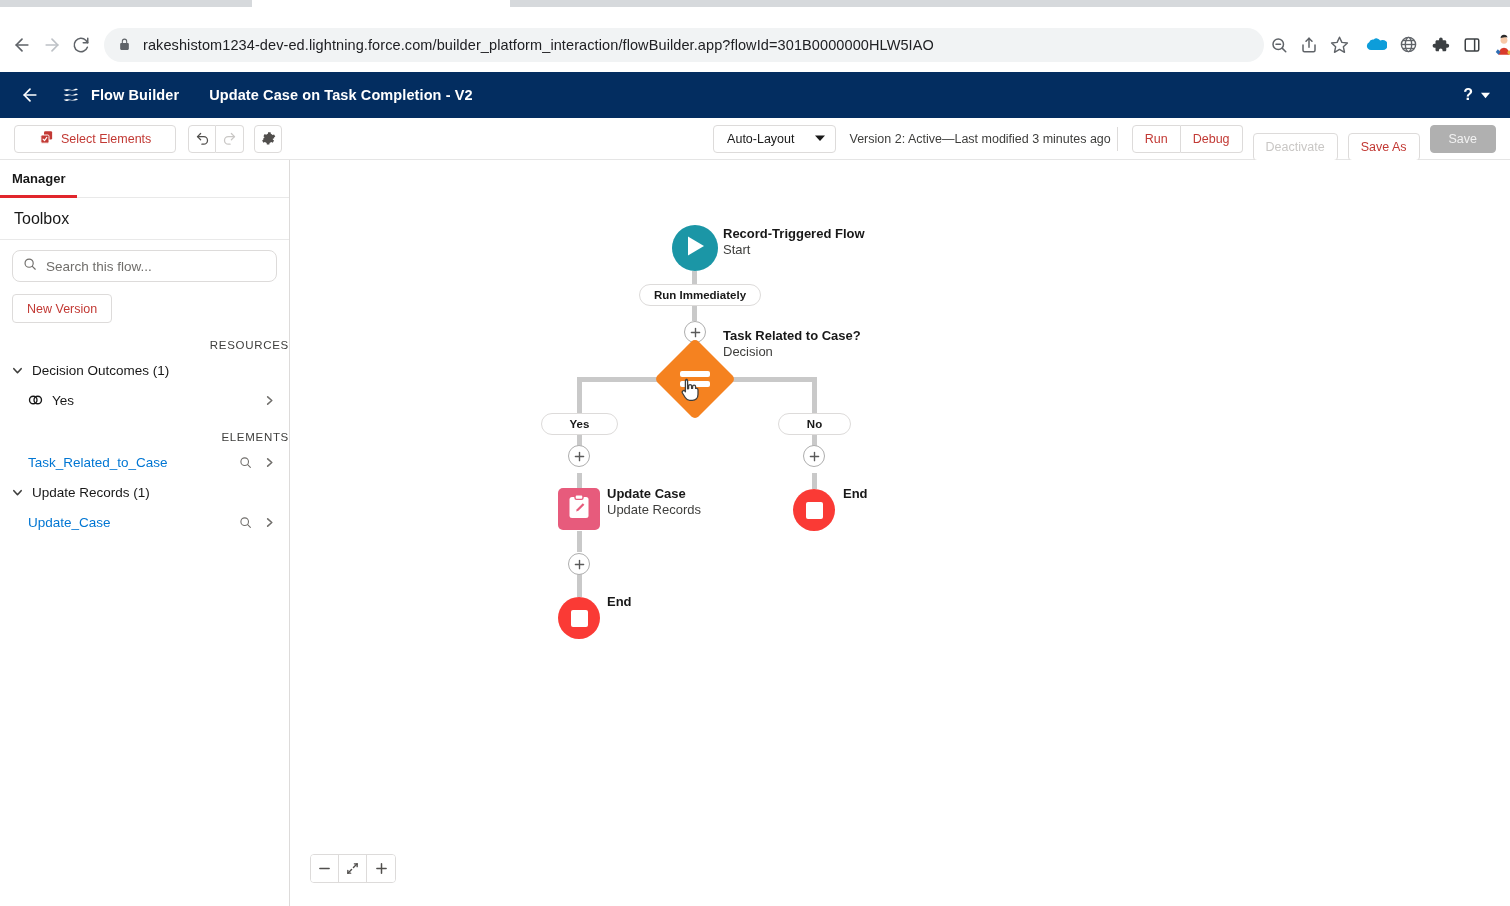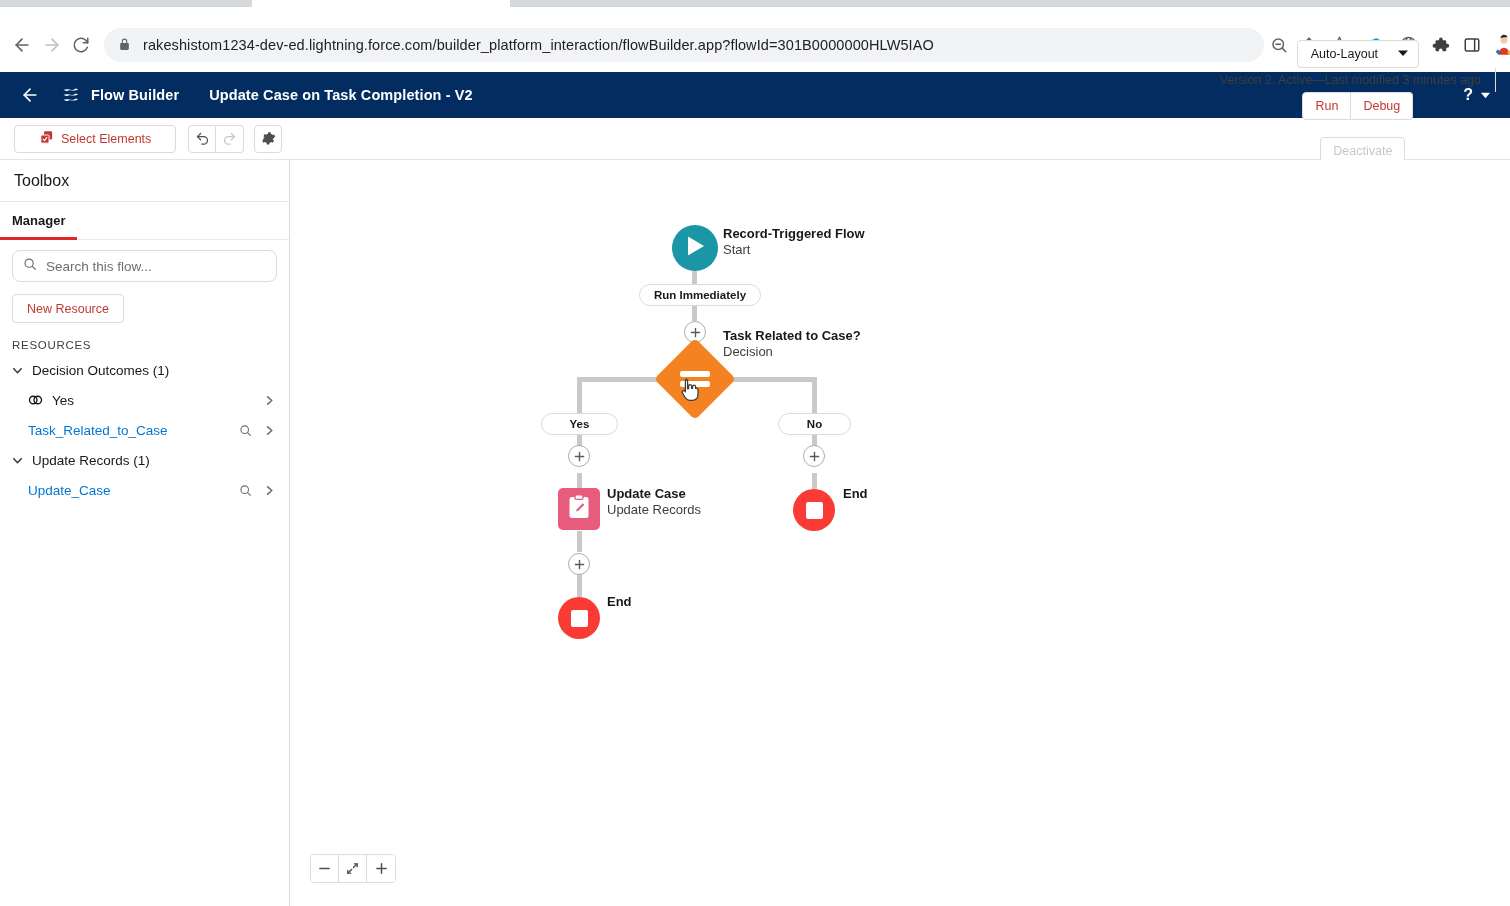--- a/index.html
+++ b/index.html
@@ -92,29 +92,29 @@
   .icon-btn {
     width: 28px; height: 28px; border: 1px solid #dddbda; background: #fff;
     display: flex; align-items: center; justify-content: center; cursor: pointer;
     color: #514f4d;
   }
   .icon-btn.first { border-radius: 4px 0 0 4px; }
   .icon-btn.last { border-radius: 0 4px 4px 0; border-left: none; }
   .icon-btn.lone { border-radius: 4px; margin-left: 10px; }
   .icon-btn.disabled { color: #c9c7c5; }
 
-  .toolbar-right { margin-left: auto; display: flex; align-items: center; flex-direction: column; }
+  .toolbar-right { margin-left: auto; display: flex; align-items: center; }
   #layout-select {
     height: 28px; border: 1px solid #dddbda; border-radius: 4px; background: #fff;
     display: flex; align-items: center; gap: 20px; padding: 0 10px 0 13px;
     font-size: 12.5px; color: #181818; cursor: pointer;
   }
   #version-status {
     font-size: 12.5px; color: #3e3e3c; margin: 0 14px;
-    border-right: 1px solid #dddbda; padding-right: 14px; height: 24px;
+    border-right: 1px solid #dddbda; padding-right: 6px; height: 24px;
     display: flex; align-items: center;
   }
   .btn-group { display: flex; }
   .btn-group .btn { border-radius: 0; border-left: none; }
   .btn-group .btn:first-child { border-radius: 4px 0 0 4px; border-left: 1px solid #dddbda; }
   .btn-group .btn:last-child { border-radius: 0 4px 4px 0; }
   .btn.muted { color: #c9c7c5; }
   .btn.save {
     background: #b0b0b0; color: #f2f2f2; border-color: #b0b0b0;
     border-radius: 4px; margin-left: 10px; margin-right: 14px; padding: 0 18px;
@@ -146,21 +146,21 @@
   }
   #search-box input {
     border: none; outline: none; font-size: 13.5px; color: #3e3e3c;
     margin-left: 9px; width: 100%; font-family: "Liberation Sans", sans-serif;
     background: transparent;
   }
   #search-box input::placeholder { color: #706e6b; }
   #new-resource { margin: 12px 0 0 12px; height: 29px; padding: 0 14px; }
   .section-label {
     font-size: 11.5px; color: #3e3e3c; letter-spacing: .7px;
-    padding: 16px 0 4px 12px; text-transform: uppercase;
+    padding: 16px 0 4px 12px; text-transform: uppercase; text-align: right;
   }
   .group-row {
     height: 30px; display: flex; align-items: center; padding-left: 12px;
     font-size: 13.5px; color: #181818; cursor: pointer;
   }
   .group-row .chev { margin-right: 9px; display: flex; color: #3e3e3c; }
   .res-row {
     height: 30px; display: flex; align-items: center; padding: 0 14px 0 28px;
     font-size: 13.5px; cursor: pointer;
   }
@@ -404,39 +404,39 @@
       <div class="btn">Run</div>
       <div class="btn">Debug</div>
     </div>
     <div class="btn muted sep">Deactivate</div>
     <div class="btn sep">Save As</div>
     <div class="btn save">Save</div>
   </div>
 </div>
 
 <div id="sidebar">
-  <div id="toolbox-title">Toolbox</div>
-
   <div id="tabs">
     <div class="tab active">Manager</div>
   </div>
+
+  <div id="toolbox-title">Toolbox</div>
 
   <div id="search-wrap">
     <div id="search-box">
       <span>
         <svg width="14" height="14" viewBox="0 0 24 24" fill="none" stroke="#706e6b" stroke-width="2" stroke-linecap="round">
             <circle cx="10.5" cy="10.5" r="7"></circle>
             <line x1="16" y1="16" x2="21" y2="21"></line>
           </svg>
       </span>
       <input type="text" placeholder="Search this flow..." style="">
     </div>
   </div>
 
-  <div class="btn" id="new-resource">New Resource</div>
+  <div class="btn" id="new-resource">New Version</div>
 
   
   <div class="section-label">RESOURCES</div>
   <div class="group-row">
     <span class="chev">
       <svg width="11" height="11" viewBox="0 0 12 12" fill="none" stroke="currentColor" stroke-width="1.7" stroke-linecap="round" stroke-linejoin="round">
           <polyline points="2,4 6,8.5 10,4"></polyline>
         </svg>
     </span>
     <span>Decision Outcomes (1)</span>
@@ -450,20 +450,21 @@
     </span>
     <span class="res-label">Yes</span>
     <span class="right-ico">
       <svg width="11" height="11" viewBox="0 0 12 12" fill="none" stroke="currentColor" stroke-width="1.7" stroke-linecap="round" stroke-linejoin="round">
           <polyline points="4,2 8.5,6 4,10"></polyline>
         </svg>
     </span>
   </div>
 
   
+  <div class="section-label">ELEMENTS</div>
   <div class="res-row">
     <span class="res-label link">Task_Related_to_Case</span>
     <span class="right-ico">
       <svg width="13" height="13" viewBox="0 0 24 24" fill="none" stroke="currentColor" stroke-width="2" stroke-linecap="round">
           <circle cx="10.5" cy="10.5" r="7"></circle>
           <line x1="16" y1="16" x2="21" y2="21"></line>
         </svg>
     </span>
     <span class="right-ico">
       <svg width="11" height="11" viewBox="0 0 12 12" fill="none" stroke="currentColor" stroke-width="1.7" stroke-linecap="round" stroke-linejoin="round">

